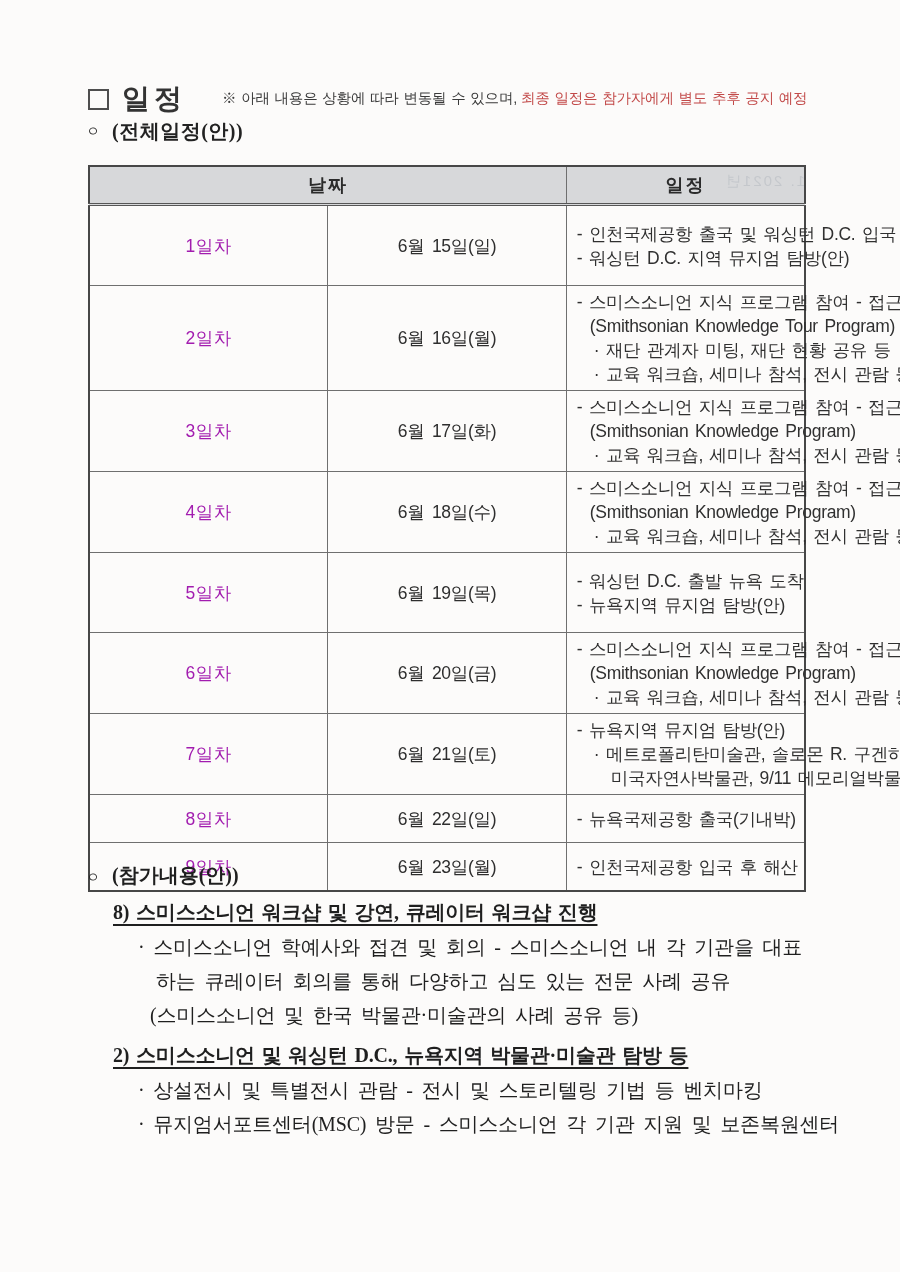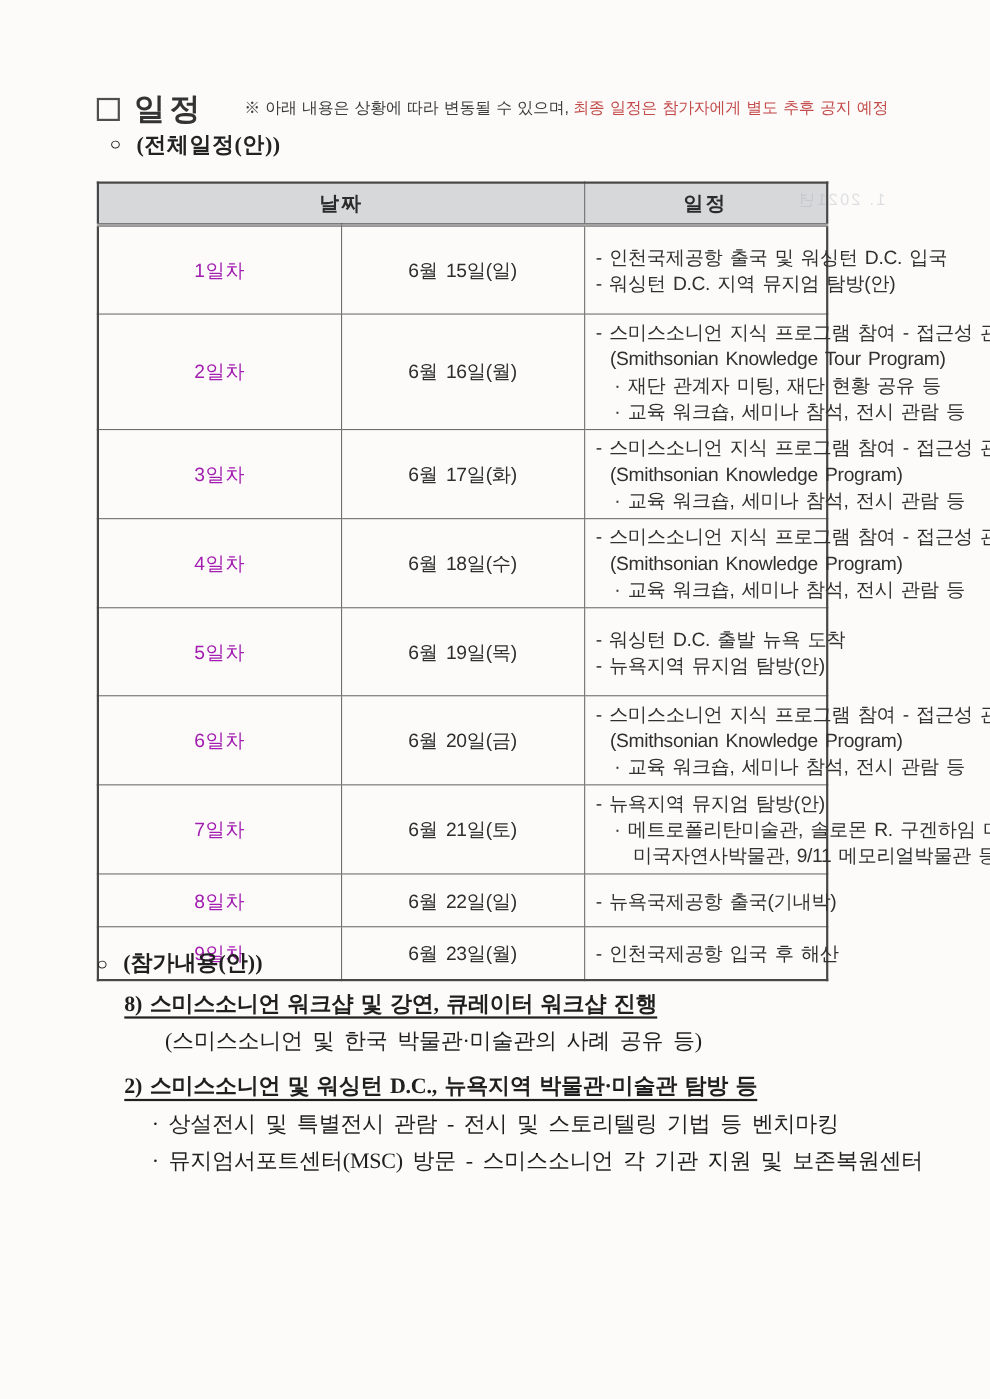--- a/index.html
+++ b/index.html
@@ -22,29 +22,29 @@
   }
   .hdr-note {
     position:absolute; left:134px; top:9px; width:660px;
     font-size:14.5px; color:#3a3a3a; letter-spacing:-0.2px; word-spacing:1px;
   }
   .note-red {
     color:#c24a49; text-underline-offset:3px;
     text-decoration-thickness:1.5px; margin-left:4px;
   }
 
-  .sec-label { position:absolute; left:98px; font-family:"Liberation Serif", serif; color:#222; }
+  .sec-label { position:absolute; left:86px; font-family:"Liberation Serif", serif; color:#222; }
   .sec-label .marker { font-size:14px; margin-right:8px; position:relative; top:-2px; }
   .sec-label .lbl { font-size:20px; font-weight:600; letter-spacing:0.5px; }
   #overall-label { top:118px; }
 
   
   .tbl-wrap { position:absolute; left:88px; top:165px; width:733px; }
   table.sched {
-    border-collapse:collapse; width:665px; table-layout:fixed;
+    border-collapse:collapse; width:718px; table-layout:fixed;
     border:2px solid #474747;
   }
   table.sched th, table.sched td { border:1px solid #6f6f6f; }
   table.sched thead th {
     background:#d7d8da; height:34px; font-size:18px; font-weight:700;
     color:#2b2b2b; letter-spacing:2px; border-bottom:3px double #565656;
   }
   td.c-day {
     width:92px; text-align:center; vertical-align:middle;
     font-size:17.5px; color:#a21caf; letter-spacing:0.5px;
@@ -199,20 +199,22 @@
   <div class="ghost">1. 2021년</div>
 
   <div class="part">
     <div class="sec-head">
       <span class="marker">ㅇ</span>
       <span class="lbl">(참가내용(안))</span>
     </div>
     <div id="part-items">
         <div class="p-item">
           <div class="p-item-title">8) 스미스소니언 워크샵 및 강연, 큐레이터 워크샵 진행</div>
+          <div class="p-line pl-bullet">· 스미스소니언 학예사와 접견 및 회의 - 스미스소니언 내 각 기관을 대표</div>
+          <div class="p-line pl-cont">하는 큐레이터 회의를 통해 다양하고 심도 있는 전문 사례 공유</div>
           <div class="p-line pl-paren">(스미스소니언 및 한국 박물관·미술관의 사례 공유 등)</div>
         </div>
         <div class="p-item">
           <div class="p-item-title">2) 스미스소니언 및 워싱턴 D.C., 뉴욕지역 박물관·미술관 탐방 등</div>
           <div class="p-line pl-bullet">· 상설전시 및 특별전시 관람 - 전시 및 스토리텔링 기법 등 벤치마킹</div>
           <div class="p-line pl-bullet">· 뮤지엄서포트센터(MSC) 방문 - 스미스소니언 각 기관 지원 및 보존복원센터</div>
         </div>
       </div>
   </div>
 

